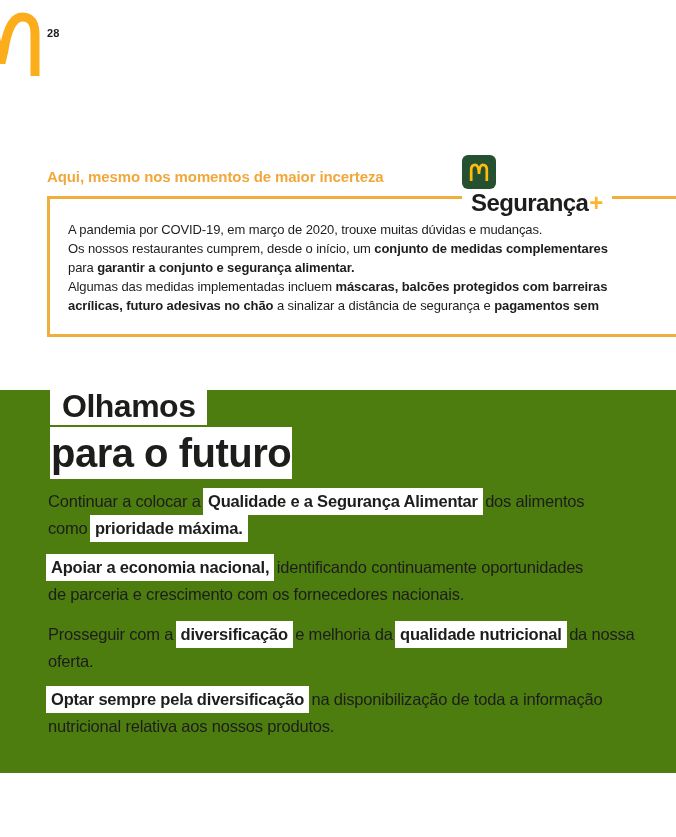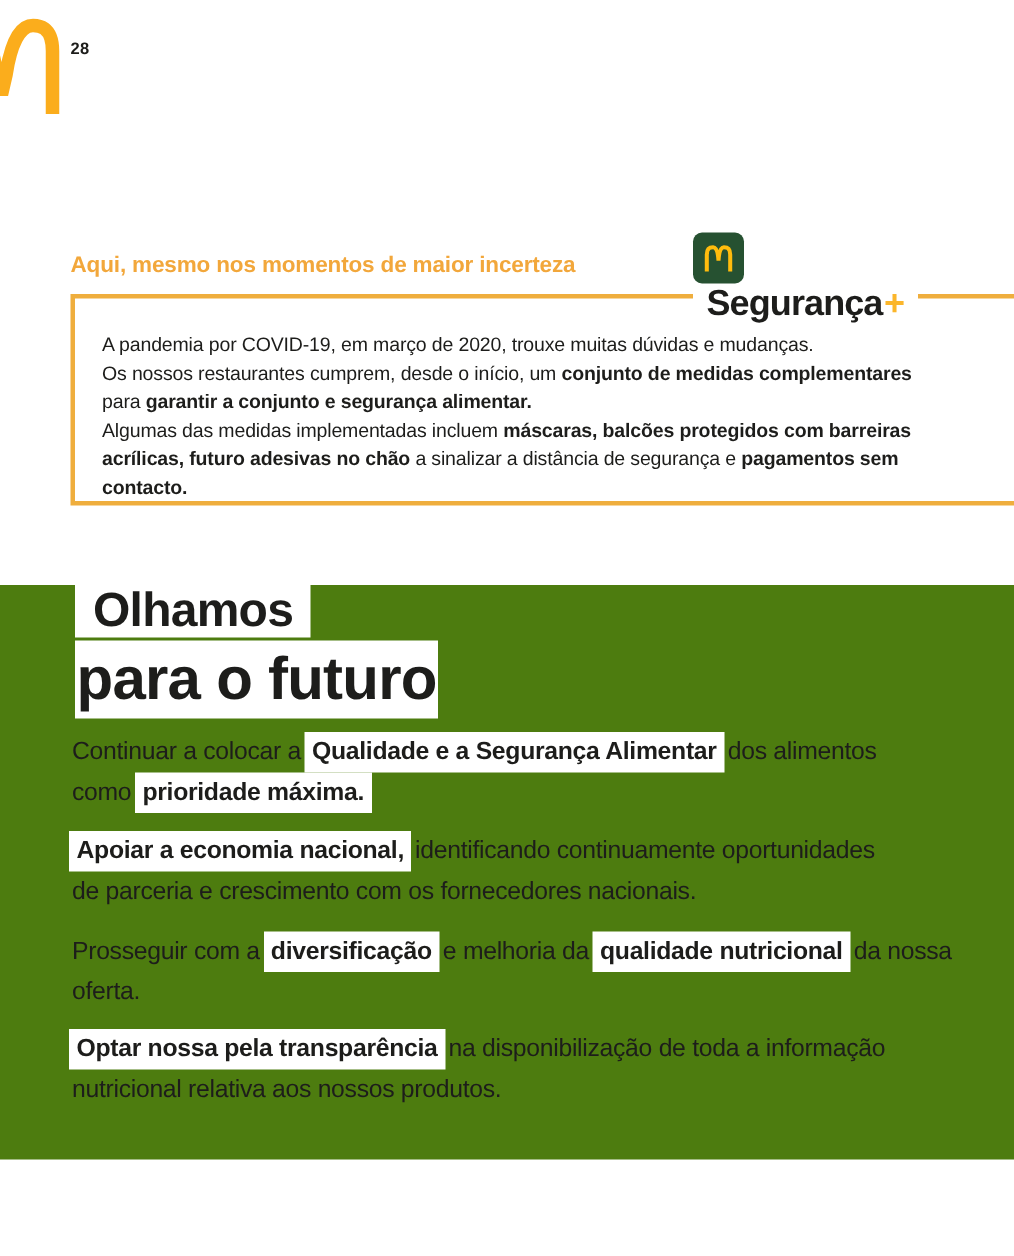--- a/index.html
+++ b/index.html
@@ -53,21 +53,20 @@
 
   <div class="eyebrow">Aqui, mesmo nos momentos de maior incerteza</div>
 
   <div class="covid-box">
     <div>
         <div class="line"><span>A pandemia por COVID-19, em março de 2020, trouxe muitas dúvidas e mudanças.</span></div>
         <div class="line"><span>Os nossos restaurantes cumprem, desde o início, um </span><span class="b">conjunto de medidas complementares</span></div>
         <div class="line"><span>para </span><span class="b">garantir a conjunto e segurança alimentar.</span></div>
         <div class="line"><span>Algumas das medidas implementadas incluem </span><span class="b">máscaras, balcões protegidos com barreiras</span></div>
         <div class="line"><span class="b">acrílicas, futuro adesivas no chão</span><span> a sinalizar a distância de segurança e </span><span class="b">pagamentos sem</span></div>
-        <div class="line"><span class="b">contacto.</span></div>
       </div>
   </div>
 
   <div class="seg-badge">
     <div class="seg-logo">
       <svg width="24" height="22" viewBox="0 0 40 34" xmlns="http://www.w3.org/2000/svg" aria-hidden="true">
         <path d="M7,32 V13 C7,5 12,5 14,5 C18,5 19.5,12 20,20 C20.5,12 22,5 26,5 C28,5 33,5 33,13 V32" fill="none" stroke="#ffbc0d" stroke-width="4.5"></path>
       </svg>
     </div>
     <div class="seg-label"><span>Segurança</span><span class="plus">+</span></div>
@@ -82,18 +81,18 @@
       </div>
     <div class="para p2">
         <div class="line"><span class="b h">Apoiar a economia nacional,</span><span> identificando continuamente oportunidades</span></div>
         <div class="line"><span>de parceria e crescimento com os fornecedores nacionais.</span></div>
       </div>
     <div class="para p3">
         <div class="line"><span>Prosseguir com a </span><span class="b h">diversificação</span><span> e melhoria da </span><span class="b h">qualidade nutricional</span><span> da nossa</span></div>
         <div class="line"><span>oferta.</span></div>
       </div>
     <div class="para p4">
-        <div class="line"><span class="b h">Optar nossa pela transparência</span><span> na disponibilização de toda a informação</span></div>
+        <div class="line"><span class="b h">Optar sempre pela diversificação</span><span> na disponibilização de toda a informação</span></div>
         <div class="line"><span>nutricional relativa aos nossos produtos.</span></div>
       </div>
   </div>
 
 </div>
 
 </body></html>

